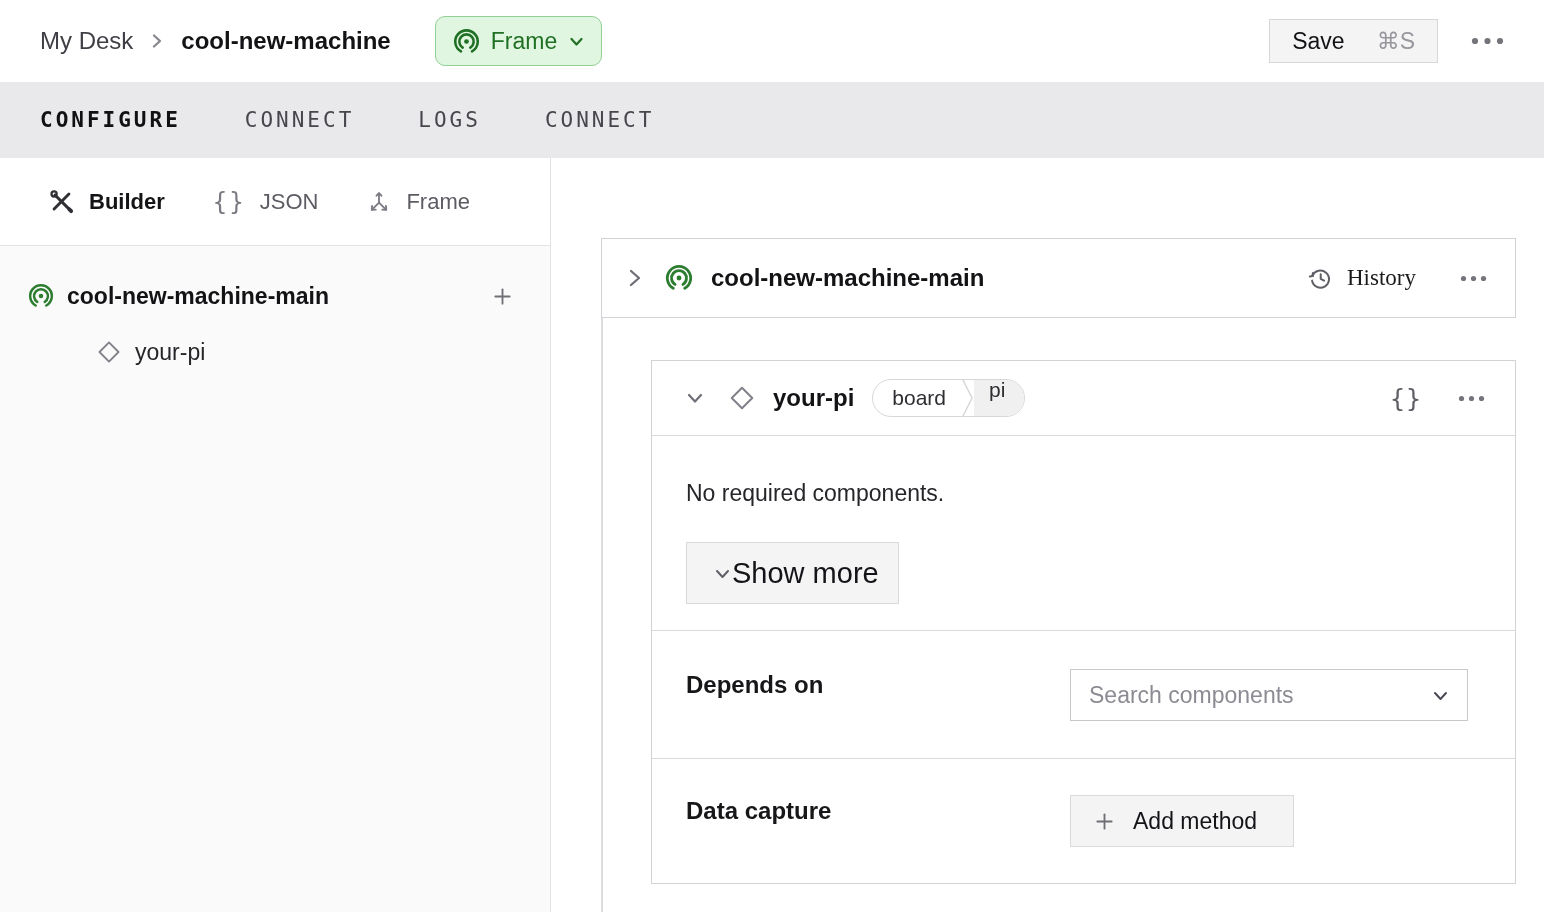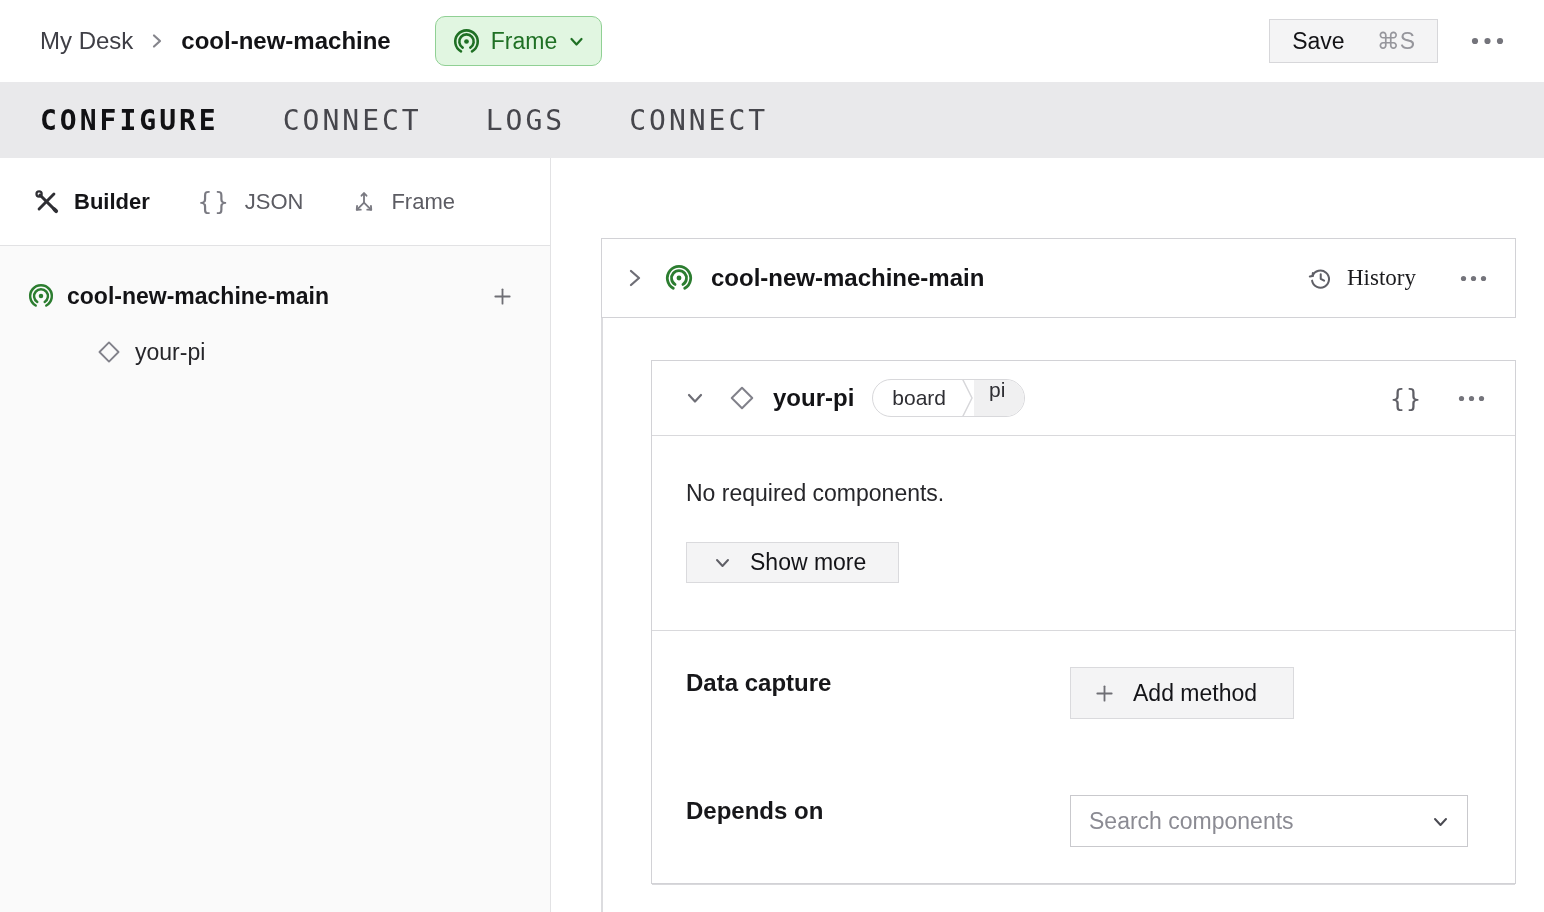--- a/index.html
+++ b/index.html
@@ -28,32 +28,32 @@
     display:flex; align-items:center; gap:32px; font-size:23px; cursor:pointer;
   }
   .save-label { color:#131316; }
   .save-shortcut { color:#96969c; }
   .dots { color:#74747b; cursor:pointer; }
 
   
   .tabbar {
     height:76px; background:#e9e9eb; display:flex; align-items:center;
     padding:0 40px; gap:64px;
-    font-family:"DejaVu Sans Mono", monospace; font-size:28px; letter-spacing:3px;
+    font-family:"DejaVu Sans Mono", monospace; font-size:21px; letter-spacing:3px;
   }
   .nav-tab { color:#46464c; cursor:pointer; }
   .nav-tab.active { color:#111114; font-weight:700; }
 
   
   .content { display:flex; height:754px; }
 
   .sidebar { width:551px; background:#fafafa; border-right:1px solid #e2e2e4; }
   .view-tabs {
     height:88px; background:#fff; border-bottom:1px solid #e2e2e4;
-    display:flex; align-items:center; padding:0 33px; gap:48px; font-size:22px;
+    display:flex; align-items:center; padding:0 48px; gap:48px; font-size:22px;
   }
   .view-tab { display:flex; align-items:center; gap:14px; color:#5c5c63; cursor:pointer; }
   .view-tab .vt-icon { color:#7a7a82; }
   .view-tab.active { color:#141417; font-weight:700; }
   .view-tab.active .vt-icon { color:#2f2f34; }
   .braces-glyph { font-family:"DejaVu Sans Mono", monospace; font-size:24px; letter-spacing:2px; }
 
   .tree { padding-top:22px; }
   .tree-row { height:56px; display:flex; align-items:center; padding:0 36px 0 28px; font-size:23px; cursor:pointer; }
   .tree-row .row-icon { flex:none; }
@@ -98,22 +98,22 @@
   .code-btn { color:#5f5f66; cursor:pointer; font-family:"DejaVu Sans Mono", monospace; font-size:25px; letter-spacing:1px; }
 
   .section { display:grid; grid-template-columns:384px 1fr; align-items:start; padding:0 36px 0 34px; border-bottom:1px solid #d9d9dc; }
   .sec-attributes { height:195px; padding-top:42px; }
   .sec-depends    { height:128px; padding-top:38px; }
   .sec-data       { height:126px; padding-top:36px; border-bottom:none; }
   .sec-label { font-size:24px; font-weight:600; color:#17171a; line-height:31px; }
   .empty-text { font-size:23px; color:#26262a; line-height:31px; }
 
   .show-more-btn {
-    margin-top:33px; width:213px; height:41px; background:#f4f4f5; border:1px solid #dadadd;
-    display:flex; align-items:center; gap:18px; padding-left:26px; font-size:23px; color:#141418; cursor:pointer;
+    margin-top:33px; width:213px; height:62px; background:#f4f4f5; border:1px solid #dadadd;
+    display:flex; align-items:center; padding-left:26px; font-size:29px; color:#141418; cursor:pointer;
   }
   .show-more-btn .sm-chev { color:#5f5f66; }
 
   .dropdown {
     width:398px; height:52px; background:#fff; border:1px solid #c9c9cd;
     display:flex; align-items:center; padding:0 17px 0 6px; cursor:text;
   }
   .dropdown input {
     flex:1; border:none; outline:none; background:transparent;
     font-family:"Liberation Sans", sans-serif; font-size:23px; color:#26262a; padding-left:12px;
@@ -321,43 +321,43 @@
             <span class="sm-chev">
               <svg width="19" height="19" viewBox="0 0 19 19" fill="none" stroke="currentColor" stroke-width="2" stroke-linecap="round" stroke-linejoin="round">
                   <path d="M4 7 L9.5 13 L15 7"></path>
                 </svg>
             </span>
             <span>Show more</span>
           </div>
         </div>
       </div>
 
+      <div class="section sec-depends">
+        <div class="sec-label">Depends on</div>
+        <div>
+          <div class="dropdown">
+            <input type="text" placeholder="Search components" style="">
+            <span class="dd-chev">
+              <svg width="19" height="19" viewBox="0 0 19 19" fill="none" stroke="currentColor" stroke-width="2" stroke-linecap="round" stroke-linejoin="round">
+                  <path d="M4 7 L9.5 13 L15 7"></path>
+                </svg>
+            </span>
+          </div>
+        </div>
+      </div>
+
       <div class="section sec-data">
         <div class="sec-label">Data capture</div>
         <div>
           <div class="add-method-btn">
             <span class="plus">
               <svg width="23" height="23" viewBox="0 0 24 24" fill="none" stroke="currentColor" stroke-width="1.9" stroke-linecap="round">
                   <path d="M12 4.5 V19.5"></path>
                   <path d="M4.5 12 H19.5"></path>
                 </svg>
             </span>
             <span>Add method</span>
           </div>
         </div>
       </div>
-
-      <div class="section sec-depends">
-        <div class="sec-label">Depends on</div>
-        <div>
-          <div class="dropdown">
-            <input type="text" placeholder="Search components" style="">
-            <span class="dd-chev">
-              <svg width="19" height="19" viewBox="0 0 19 19" fill="none" stroke="currentColor" stroke-width="2" stroke-linecap="round" stroke-linejoin="round">
-                  <path d="M4 7 L9.5 13 L15 7"></path>
-                </svg>
-            </span>
-          </div>
-        </div>
-      </div>
     </div>
   </div>
 </div>
 
 </body></html>

